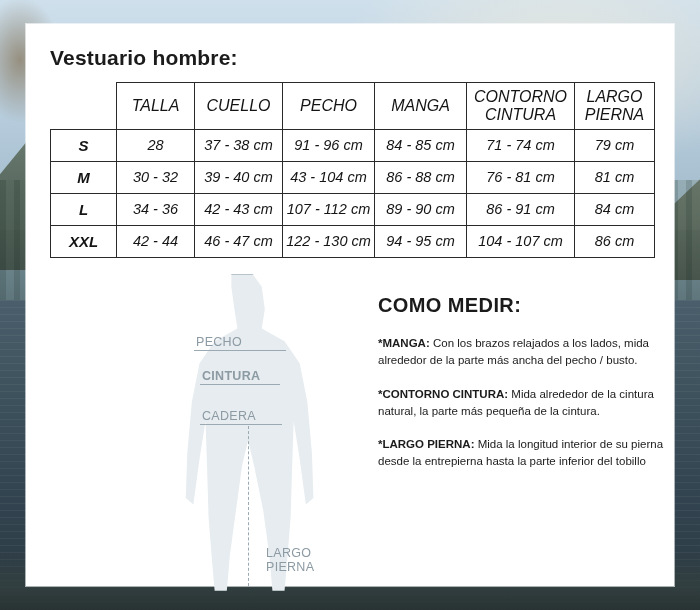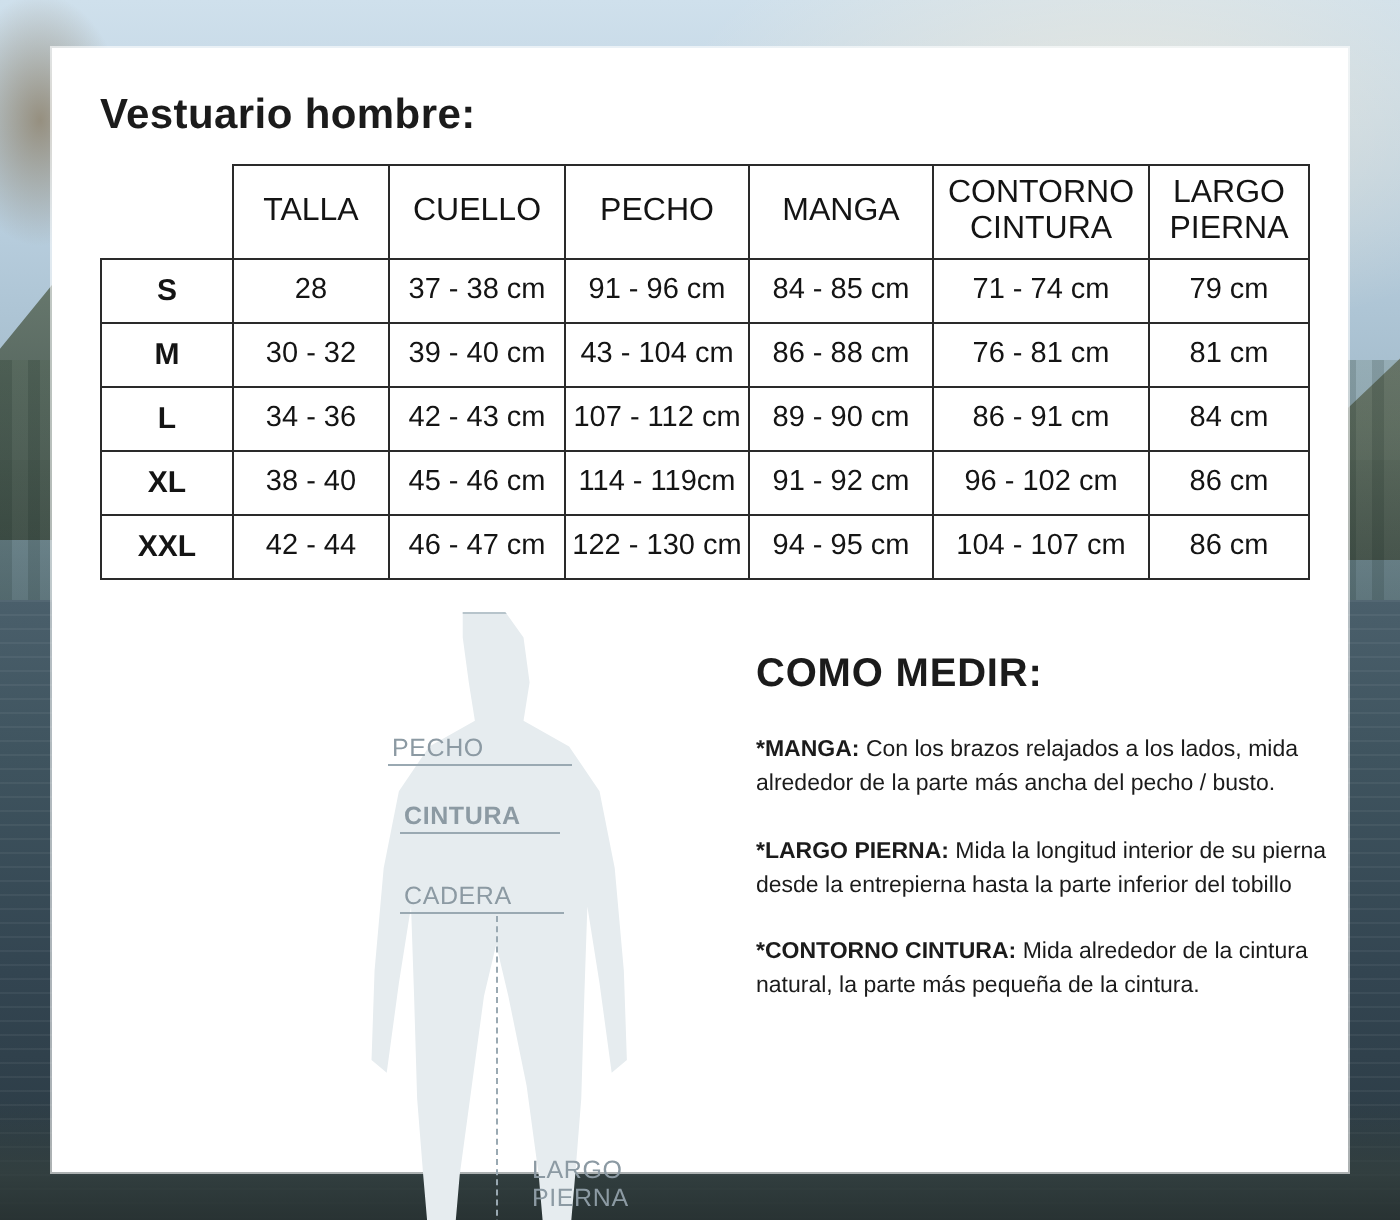--- a/index.html
+++ b/index.html
@@ -109,20 +109,21 @@
     margin: 0 0 12px 2px;
     letter-spacing: 0.2px;
   }
 
   
   table.size-table {
     border-collapse: collapse;
     width: 604px;
     margin-left: 2px;
     table-layout: fixed;
+    font-style: italic;
   }
   table.size-table td, table.size-table th {
     border: 1px solid #2a2a2a;
     text-align: center;
     font-size: 14.5px;
     color: #141414;
     padding: 3px 2px;
     font-weight: normal;
     line-height: 1.15;
   }
@@ -293,29 +294,20 @@
           <tr>
             <td class="sz">L</td>
             <td>34 - 36</td>
             <td>42 - 43 cm</td>
             <td>107 - 112 cm</td>
             <td>89 - 90 cm</td>
             <td>86 - 91 cm</td>
             <td>84 cm</td>
           </tr>
           <tr>
-            <td class="sz">XL</td>
-            <td>38 - 40</td>
-            <td>45 - 46 cm</td>
-            <td>114 - 119cm</td>
-            <td>91 - 92 cm</td>
-            <td>96 - 102 cm</td>
-            <td>86 cm</td>
-          </tr>
-          <tr>
             <td class="sz">XXL</td>
             <td>42 - 44</td>
             <td>46 - 47 cm</td>
             <td>122 - 130 cm</td>
             <td>94 - 95 cm</td>
             <td>104 - 107 cm</td>
             <td>86 cm</td>
           </tr>
         </tbody>
       </table>
@@ -338,23 +330,23 @@
           <div class="inseam-label">LARGO PIERNA</div>
         </div>
 
         <div class="how">
           <h2 class="how-title">COMO MEDIR:</h2>
 
           <p>
             <b>*MANGA:</b><span> Con los brazos relajados a los lados, mida alrededor de la parte más ancha del pecho / busto.</span>
           </p>
           <p>
-            <b>*LARGO PIERNA:</b><span> Mida la longitud interior de su pierna desde la entrepierna hasta la parte inferior del tobillo</span>
+            <b>*CONTORNO CINTURA:</b><span> Mida alrededor de la cintura natural, la parte más pequeña de la cintura.</span>
           </p>
           <p>
-            <b>*CONTORNO CINTURA:</b><span> Mida alrededor de la cintura natural, la parte más pequeña de la cintura.</span>
+            <b>*LARGO PIERNA:</b><span> Mida la longitud interior de su pierna desde la entrepierna hasta la parte inferior del tobillo</span>
           </p>
         </div>
 
       </div>
     </div>
   </div>
 </div>
 
 </body></html>

